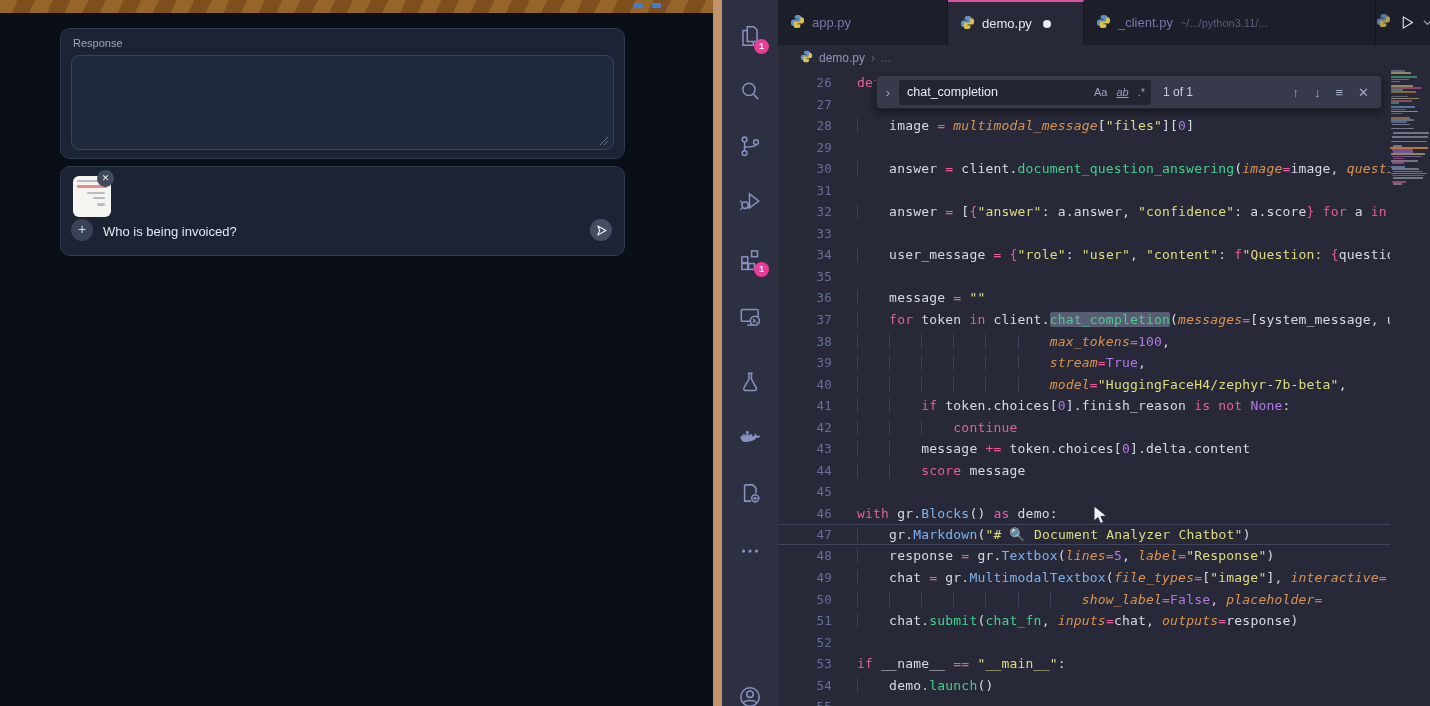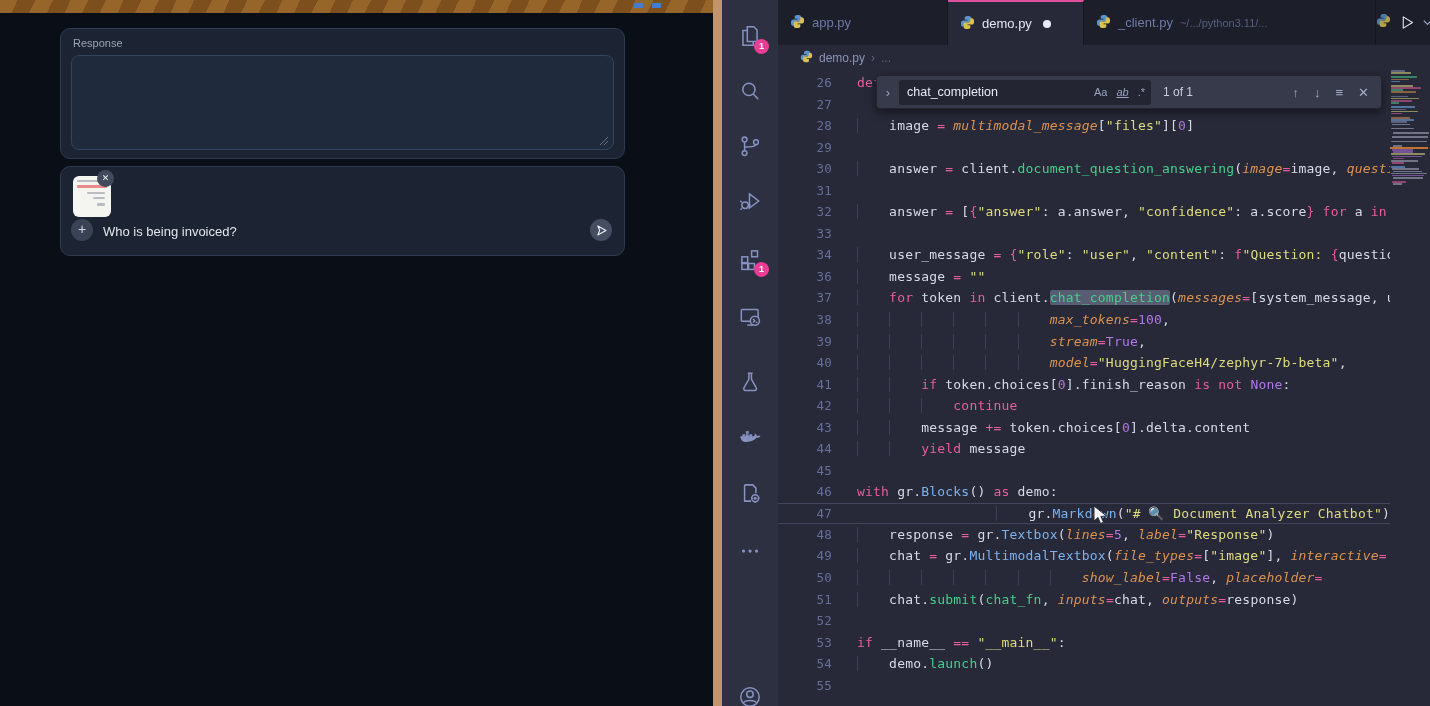--- a/index.html
+++ b/index.html
@@ -51,21 +51,21 @@
   .editor-actions { flex:1; display:flex; align-items:center; justify-content:flex-end; gap:14px; padding-right:12px; background:#1c1e2a; }
   .editor-actions svg { cursor:pointer; }
 
   .breadcrumb { position:absolute; left:0; top:45px; right:0; height:25px; background:#272938;
     display:flex; align-items:center; gap:6px; padding-left:22px; font-size:12px; color:#8c95b8; }
 
   .editor { position:absolute; left:0; top:70px; right:0; bottom:0; background:#272938; overflow:hidden; }
   .rows { position:absolute; left:0; top:0; right:40px; bottom:0; padding-top:2px; overflow:hidden; }
   .row { height:21.55px; display:flex; overflow:hidden; white-space:pre;
     font-family:"DejaVu Sans Mono",monospace; font-size:13px; line-height:21.55px; letter-spacing:.2px; }
-  .row.cur { border-top:1px solid #40455c; border-bottom:1px solid #40455c; height:21px; line-height:19.5px;justify-content:space-between; }
+  .row.cur { border-top:1px solid #40455c; border-bottom:1px solid #40455c; height:21px; line-height:19.5px; }
   .num { flex:none; width:54px; text-align:right; color:#666e99; font-size:12.5px; user-select:none; }
   .code { flex:none; padding-left:25px; color:#d6dae8; }
   .g { box-shadow:inset 1px 0 0 #394058; }
   .tk-k { color:#e85d9f; } .tk-f { color:#43d08a;text-align:center; } .tk-c { color:#7cb2f0; }
   .tk-s { color:#dfdc7f; } .tk-n { color:#b277e8; } .tk-p { color:#dd9350; font-style:italic; }
   .tk-w { color:#d6dae8; }
   .hl { background:#575d73; border-radius:2px; }
 
   
   .find { position:absolute; left:98px; top:5px; width:506px; height:34px; background:#363a4b; border:1px solid #23252f;
@@ -255,29 +255,30 @@
         <div class="rows">
             <div class="row"><div class="num">26</div><div class="code"><span class="tk-k">def </span><span class="tk-f">chat_fn</span><span class="tk-w">(multimodal_message):</span></div></div>
             <div class="row"><div class="num">27</div><div class="code"></div></div>
             <div class="row"><div class="num">28</div><div class="code"><span class="g">    </span><span class="tk-w">image </span><span class="tk-k">=</span><span class="tk-w"> </span><span class="tk-p">multimodal_message</span><span class="tk-w">[</span><span class="tk-s">"files"</span><span class="tk-w">][</span><span class="tk-n">0</span><span class="tk-w">]</span></div></div>
             <div class="row"><div class="num">29</div><div class="code"></div></div>
             <div class="row"><div class="num">30</div><div class="code"><span class="g">    </span><span class="tk-w">answer </span><span class="tk-k">=</span><span class="tk-w"> client.</span><span class="tk-f">document_question_answering</span><span class="tk-w">(</span><span class="tk-p">image</span><span class="tk-k">=</span><span class="tk-w">image, </span><span class="tk-p">question</span></div></div>
             <div class="row"><div class="num">31</div><div class="code"></div></div>
             <div class="row"><div class="num">32</div><div class="code"><span class="g">    </span><span class="tk-w">answer </span><span class="tk-k">=</span><span class="tk-w"> [</span><span class="tk-k">{</span><span class="tk-s">"answer"</span><span class="tk-w">: a.answer, </span><span class="tk-s">"confidence"</span><span class="tk-w">: a.score</span><span class="tk-k">}</span><span class="tk-w"> </span><span class="tk-k">for</span><span class="tk-w"> a </span><span class="tk-k">in</span></div></div>
             <div class="row"><div class="num">33</div><div class="code"></div></div>
             <div class="row"><div class="num">34</div><div class="code"><span class="g">    </span><span class="tk-w">user_message </span><span class="tk-k">=</span><span class="tk-w"> </span><span class="tk-k">{</span><span class="tk-s">"role"</span><span class="tk-w">: </span><span class="tk-s">"user"</span><span class="tk-w">, </span><span class="tk-s">"content"</span><span class="tk-w">: </span><span class="tk-k">f</span><span class="tk-s">"Question: </span><span class="tk-k">{</span><span class="tk-w">question</span></div></div>
+            <div class="row"><div class="num">35</div><div class="code"></div></div>
             <div class="row"><div class="num">36</div><div class="code"><span class="g">    </span><span class="tk-w">message </span><span class="tk-k">=</span><span class="tk-w"> </span><span class="tk-s">""</span></div></div>
             <div class="row"><div class="num">37</div><div class="code"><span class="g">    </span><span class="tk-k">for</span><span class="tk-w"> token </span><span class="tk-k">in</span><span class="tk-w"> client.</span><span class="tk-f hl">chat_completion</span><span class="tk-w">(</span><span class="tk-p">messages</span><span class="tk-k">=</span><span class="tk-w">[system_message, user_message],</span></div></div>
             <div class="row"><div class="num">38</div><div class="code"><span class="g">    </span><span class="g">    </span><span class="g">    </span><span class="g">    </span><span class="g">    </span><span class="g">    </span><span class="tk-p">max_tokens</span><span class="tk-k">=</span><span class="tk-n">100</span><span class="tk-w">,</span></div></div>
             <div class="row"><div class="num">39</div><div class="code"><span class="g">    </span><span class="g">    </span><span class="g">    </span><span class="g">    </span><span class="g">    </span><span class="g">    </span><span class="tk-p">stream</span><span class="tk-k">=</span><span class="tk-n">True</span><span class="tk-w">,</span></div></div>
             <div class="row"><div class="num">40</div><div class="code"><span class="g">    </span><span class="g">    </span><span class="g">    </span><span class="g">    </span><span class="g">    </span><span class="g">    </span><span class="tk-p">model</span><span class="tk-k">=</span><span class="tk-s">"HuggingFaceH4/zephyr-7b-beta"</span><span class="tk-w">,</span></div></div>
             <div class="row"><div class="num">41</div><div class="code"><span class="g">    </span><span class="g">    </span><span class="tk-k">if</span><span class="tk-w"> token.choices[</span><span class="tk-n">0</span><span class="tk-w">].finish_reason </span><span class="tk-k">is</span><span class="tk-w"> </span><span class="tk-k">not</span><span class="tk-w"> </span><span class="tk-n">None</span><span class="tk-w">:</span></div></div>
             <div class="row"><div class="num">42</div><div class="code"><span class="g">    </span><span class="g">    </span><span class="g">    </span><span class="tk-k">continue</span></div></div>
             <div class="row"><div class="num">43</div><div class="code"><span class="g">    </span><span class="g">    </span><span class="tk-w">message </span><span class="tk-k">+=</span><span class="tk-w"> token.choices[</span><span class="tk-n">0</span><span class="tk-w">].delta.content</span></div></div>
-            <div class="row"><div class="num">44</div><div class="code"><span class="g">    </span><span class="g">    </span><span class="tk-k">yield</span><span class="tk-w"> message</span></div></div>
+            <div class="row"><div class="num">44</div><div class="code"><span class="g">    </span><span class="g">    </span><span class="tk-k">score</span><span class="tk-w"> message</span></div></div>
             <div class="row"><div class="num">45</div><div class="code"></div></div>
             <div class="row"><div class="num">46</div><div class="code"><span class="tk-k">with</span><span class="tk-w"> gr.</span><span class="tk-c">Blocks</span><span class="tk-w">() </span><span class="tk-k">as</span><span class="tk-w"> demo:</span></div></div>
             <div class="row cur"><div class="num">47</div><div class="code"><span class="g">    </span><span class="tk-w">gr.</span><span class="tk-c">Markdown</span><span class="tk-w">(</span><span class="tk-s">"# 🔍 Document Analyzer Chatbot"</span><span class="tk-w">)</span></div></div>
             <div class="row"><div class="num">48</div><div class="code"><span class="g">    </span><span class="tk-w">response </span><span class="tk-k">=</span><span class="tk-w"> gr.</span><span class="tk-c">Textbox</span><span class="tk-w">(</span><span class="tk-p">lines</span><span class="tk-k">=</span><span class="tk-n">5</span><span class="tk-w">, </span><span class="tk-p">label</span><span class="tk-k">=</span><span class="tk-s">"Response"</span><span class="tk-w">)</span></div></div>
             <div class="row"><div class="num">49</div><div class="code"><span class="g">    </span><span class="tk-w">chat </span><span class="tk-k">=</span><span class="tk-w"> gr.</span><span class="tk-c">MultimodalTextbox</span><span class="tk-w">(</span><span class="tk-p">file_types</span><span class="tk-k">=</span><span class="tk-w">[</span><span class="tk-s">"image"</span><span class="tk-w">], </span><span class="tk-p">interactive</span><span class="tk-k">=</span></div></div>
             <div class="row"><div class="num">50</div><div class="code"><span class="g">    </span><span class="g">    </span><span class="g">    </span><span class="g">    </span><span class="g">    </span><span class="g">    </span><span class="g">    </span><span class="tk-p">show_label</span><span class="tk-k">=</span><span class="tk-n">False</span><span class="tk-w">, </span><span class="tk-p">placeholder</span><span class="tk-k">=</span></div></div>
             <div class="row"><div class="num">51</div><div class="code"><span class="g">    </span><span class="tk-w">chat.</span><span class="tk-f">submit</span><span class="tk-w">(</span><span class="tk-f">chat_fn</span><span class="tk-w">, </span><span class="tk-p">inputs</span><span class="tk-k">=</span><span class="tk-w">chat, </span><span class="tk-p">outputs</span><span class="tk-k">=</span><span class="tk-w">response)</span></div></div>
             <div class="row"><div class="num">52</div><div class="code"></div></div>
             <div class="row"><div class="num">53</div><div class="code"><span class="tk-k">if</span><span class="tk-w"> __name__ </span><span class="tk-k">==</span><span class="tk-w"> </span><span class="tk-s">"__main__"</span><span class="tk-w">:</span></div></div>
             <div class="row"><div class="num">54</div><div class="code"><span class="g">    </span><span class="tk-w">demo.</span><span class="tk-f">launch</span><span class="tk-w">()</span></div></div>

